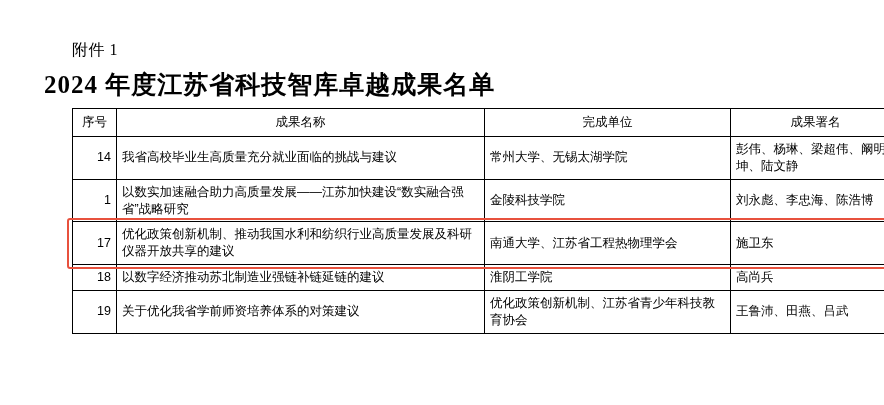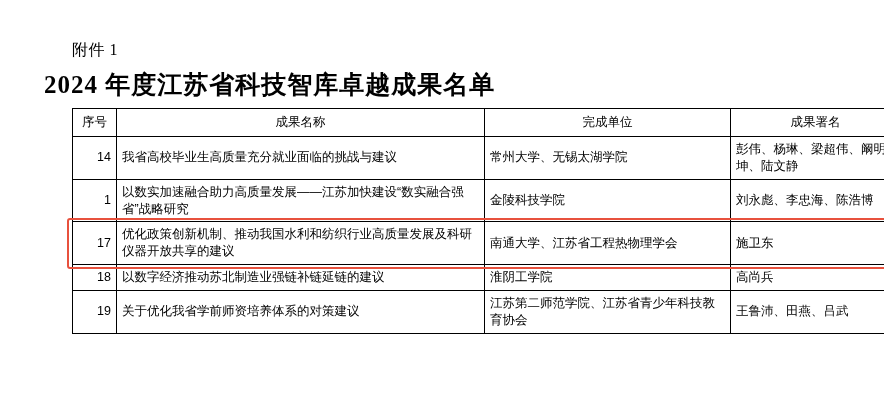--- a/index.html
+++ b/index.html
@@ -138,21 +138,21 @@
         </tr>
         <tr>
           <td class="col-no">18</td>
           <td class="col-name">以数字经济推动苏北制造业强链补链延链的建议</td>
           <td class="col-unit">淮阴工学院</td>
           <td class="col-author">高尚兵</td>
         </tr>
         <tr>
           <td class="col-no">19</td>
           <td class="col-name">关于优化我省学前师资培养体系的对策建议</td>
-          <td class="col-unit">江苏第二师范学院、江苏省青少年科技教育协会</td>
+          <td class="col-unit">优化政策创新机制、江苏省青少年科技教育协会</td>
           <td class="col-author">王鲁沛、田燕、吕武</td>
         </tr>
       </tbody>
     </table>
   </div>
 
   <div class="highlight-box" style="left: 22.5px; top: 217.875px; width: 840px; height: 50.75px; border-color: rgb(232, 81, 61);"></div>
 
 </div>
 

